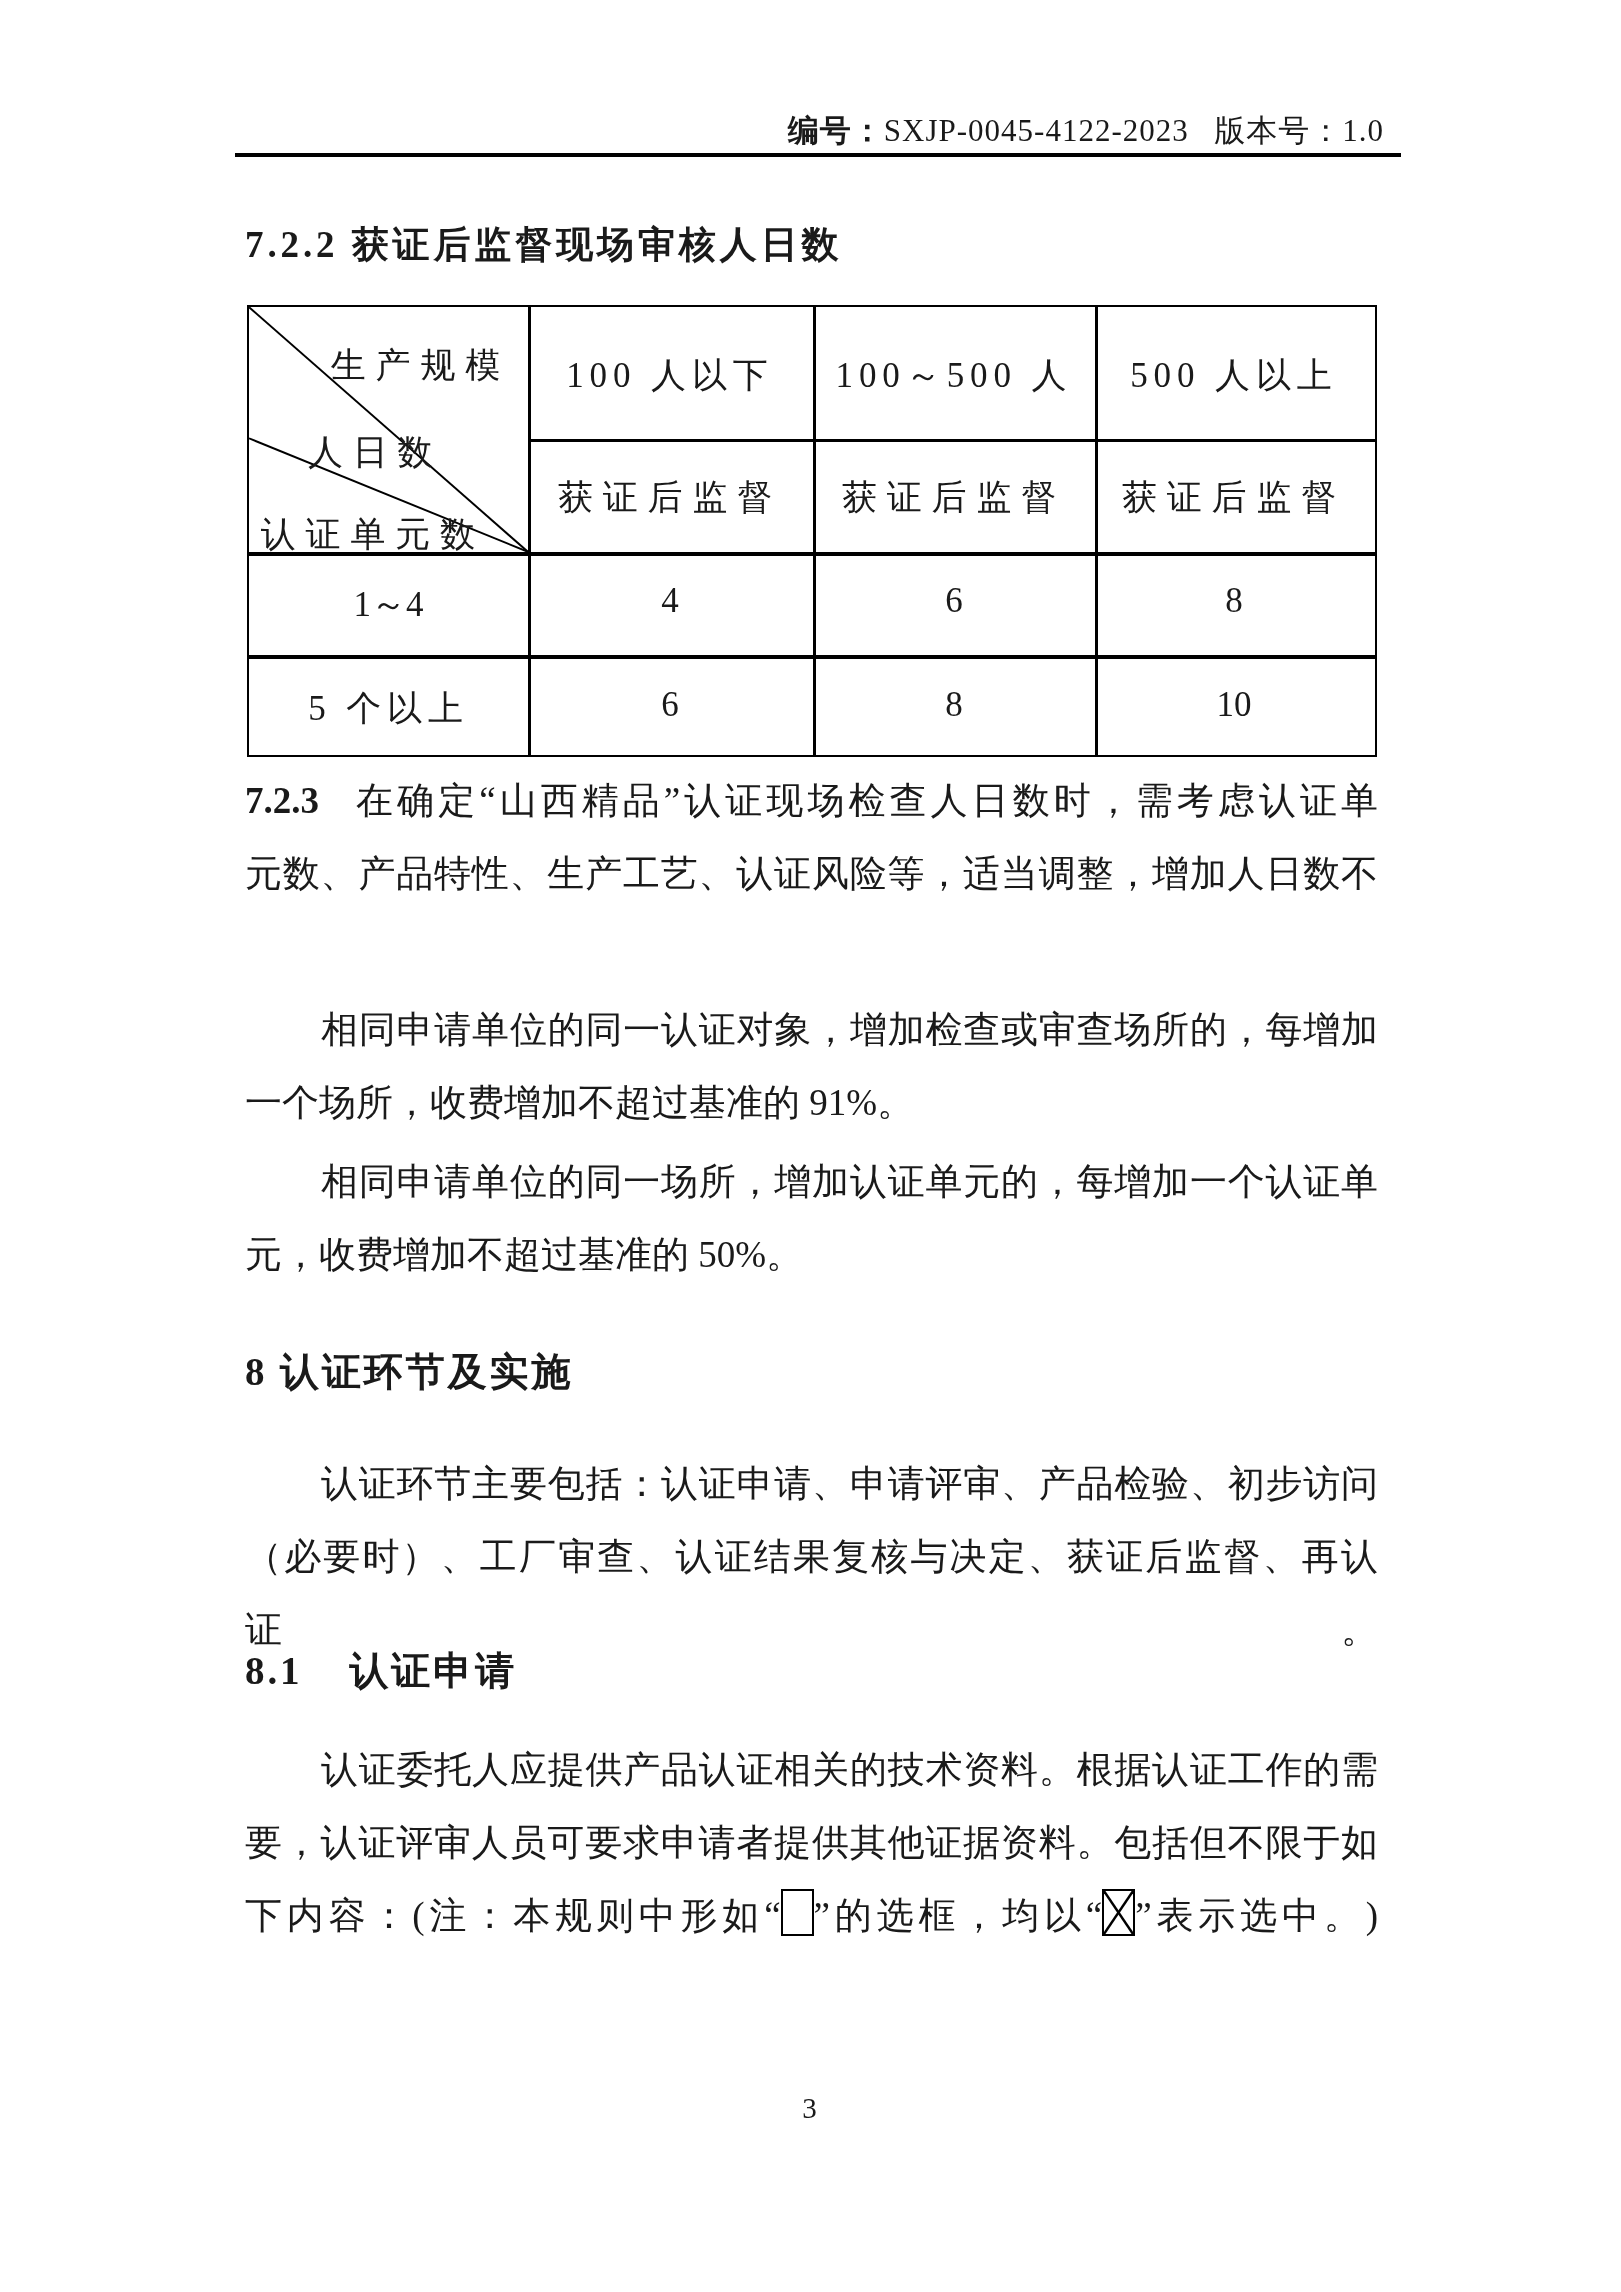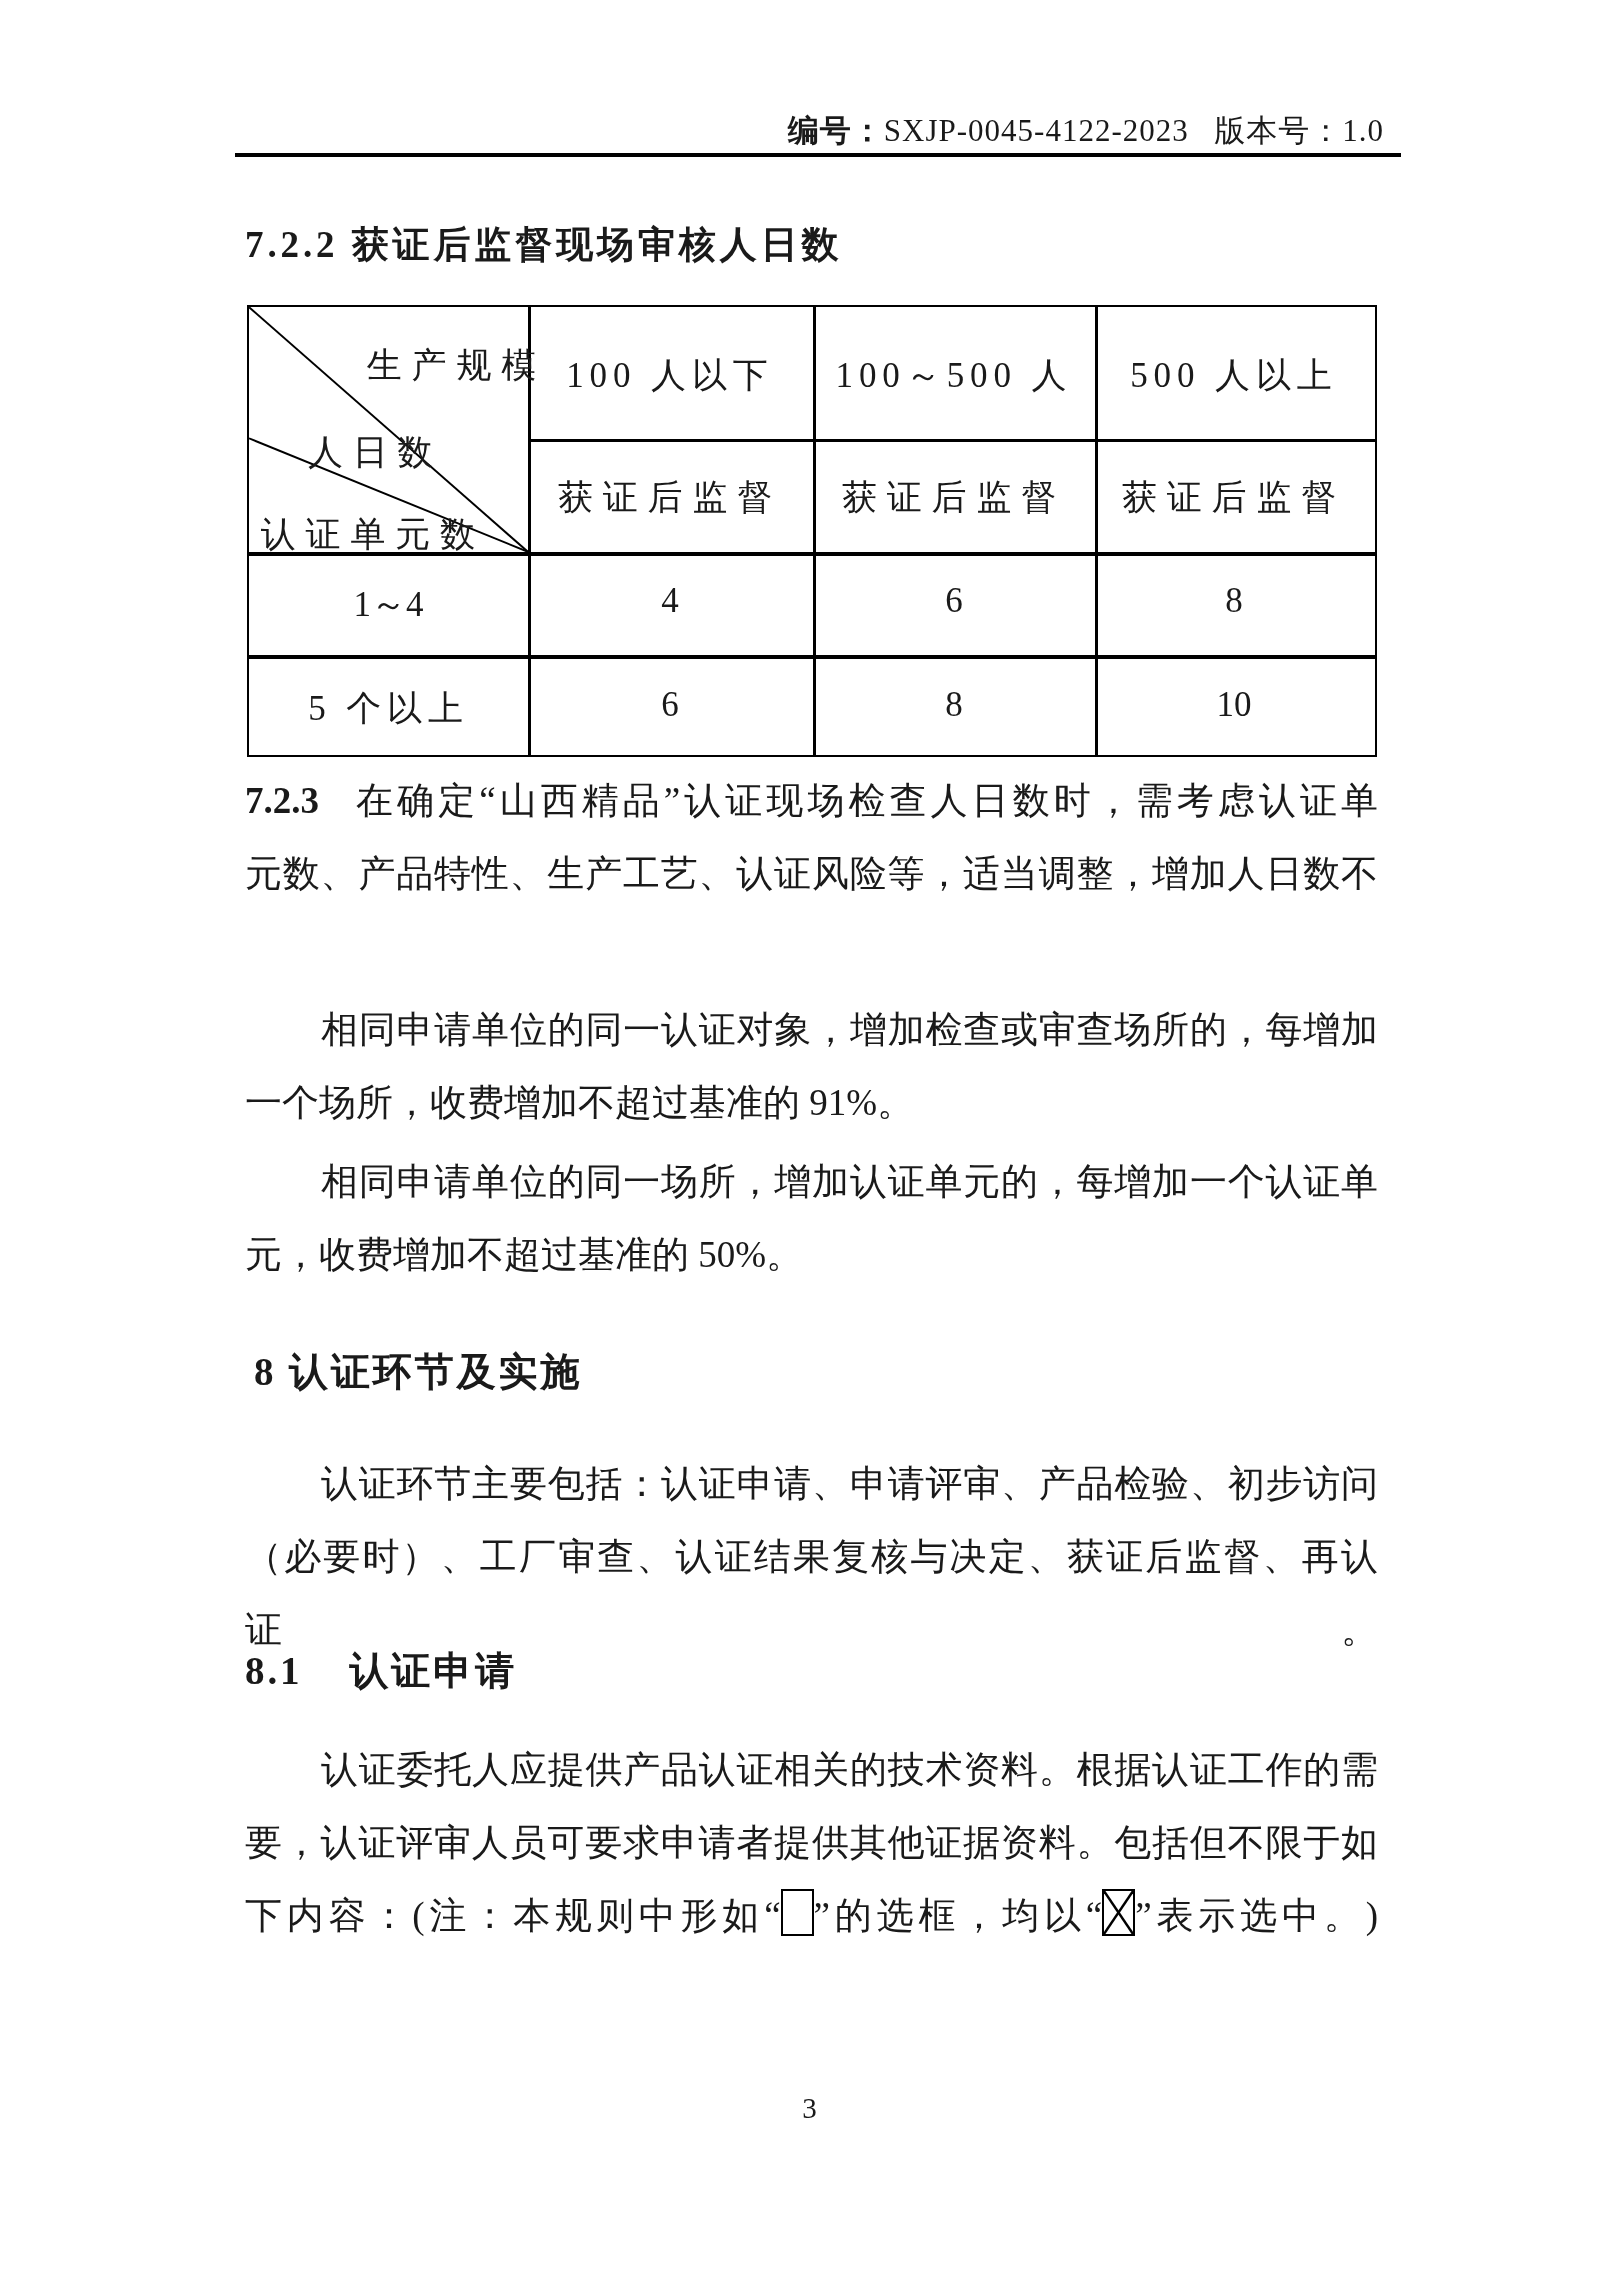--- a/index.html
+++ b/index.html
@@ -11,21 +11,21 @@
   .abs{position:absolute;}
 
   
   .doc-header{left:235px;top:110px;width:1149px;text-align:right;font-size:31px;letter-spacing:1px;white-space:nowrap;}
   .doc-header .b{font-weight:bold;}
   .doc-header .ver{margin-left:25.5px;}
   .header-rule{left:235px;top:153px;width:1166px;height:3.9px;background:#000;}
 
   
   .h722{left:245px;top:220px;font-size:37px;font-weight:bold;letter-spacing:3.9px;white-space:nowrap;}
-  .h8{left:254px;top:1345px;font-size:39px;font-weight:bold;letter-spacing:2.9px;white-space:nowrap;}
+  .h8{left:245px;top:1345px;font-size:39px;font-weight:bold;letter-spacing:2.9px;white-space:nowrap;}
   .h81{left:245px;top:1644px;font-size:39px;font-weight:bold;letter-spacing:2.9px;white-space:nowrap;}
   .h81 .ttl{margin-left:47px;}
 
   
   .tbl{left:247px;top:305px;width:1130px;height:452px;border:2.9px solid #000;box-sizing:border-box;font-size:35px;}
   .tbl .vline{position:absolute;top:0;bottom:0;width:2.9px;background:#000;}
   .tbl .hline{position:absolute;background:#000;}
   .tbl .cell{position:absolute;text-align:center;white-space:nowrap;}
   .ls10{letter-spacing:9.8px;}
   .ls6{letter-spacing:5.9px;}
@@ -66,21 +66,21 @@
   <div class="vline" style="left:564px;"></div>
   <div class="vline" style="left:846px;"></div>
   <div class="hline" style="left:279px;right:0;top:132px;height:2.9px;"></div>
   <div class="hline" style="left:0;right:0;top:245px;height:3.9px;"></div>
   <div class="hline" style="left:0;right:0;top:348px;height:3.9px;"></div>
 
   <svg class="corner-svg" width="279" height="245" viewBox="0 0 285 250">
     <line x1="0" y1="0" x2="285" y2="250" stroke="#000" stroke-width="2"></line>
     <line x1="0" y1="134" x2="285" y2="250" stroke="#000" stroke-width="2"></line>
   </svg>
-  <div class="cell ls10" style="left:0;width:261px;top:35px;text-align:right;padding-left:36px;">生产规模</div>
+  <div class="cell ls10" style="left:0;width:261px;top:35px;text-align:right;">生产规模</div>
   <div class="cell ls10" style="left:59px;top:122px;">人日数</div>
   <div class="cell ls10" style="left:11.8px;top:204px;">认证单元数</div>
 
   <div class="cell ls6" style="left:279px;width:284px;top:45px;">100 人以下</div>
   <div class="cell ls6" style="left:564px;width:282px;top:45px;">100～500 人</div>
   <div class="cell ls6" style="left:846px;width:278px;top:45px;">500 人以上</div>
 
   <div class="cell ls10" style="left:279px;width:284px;top:167px;">获证后监督</div>
   <div class="cell ls10" style="left:564px;width:282px;top:167px;">获证后监督</div>
   <div class="cell ls10" style="left:846px;width:278px;top:167px;">获证后监督</div>

